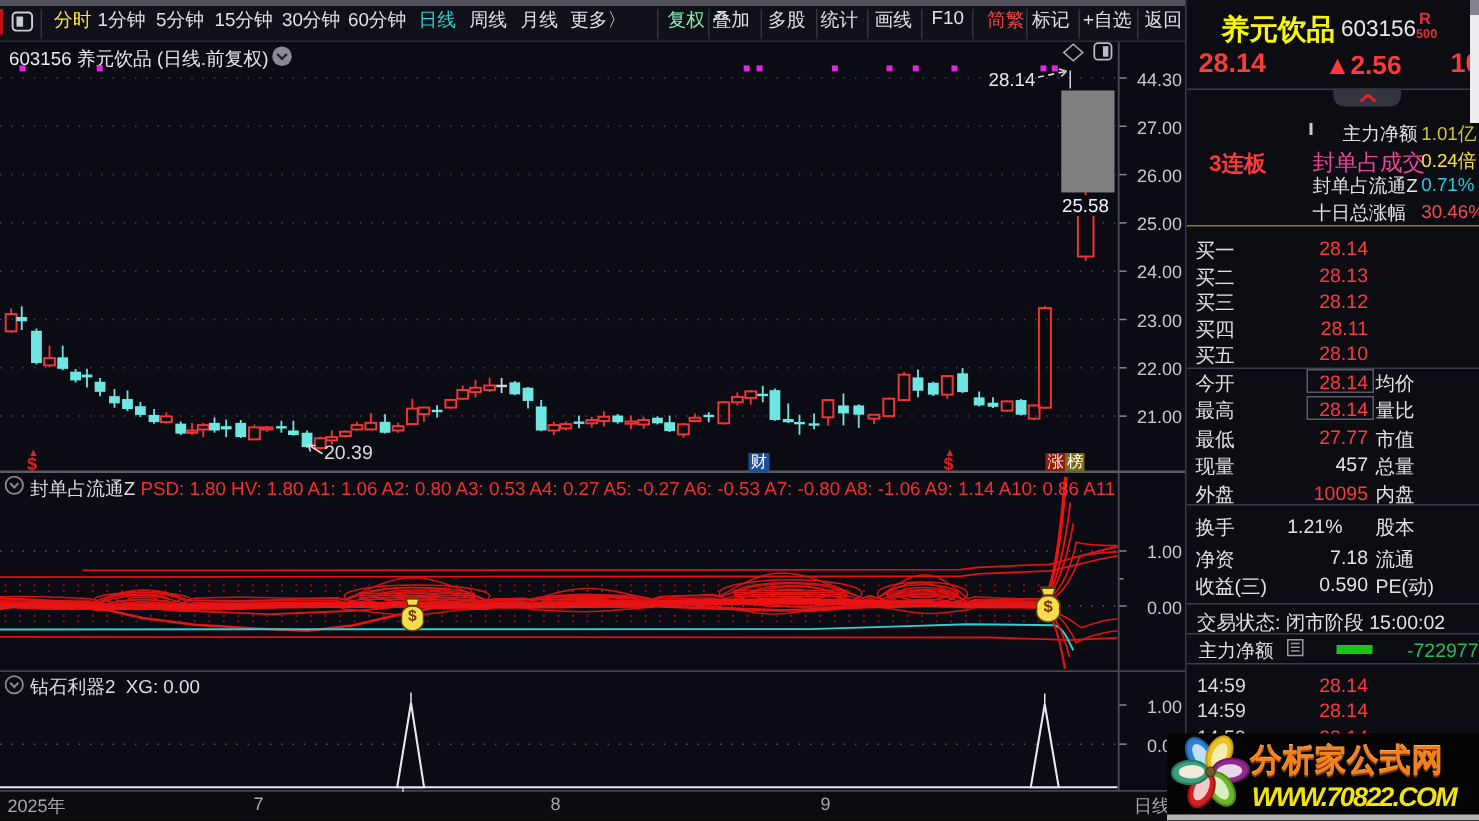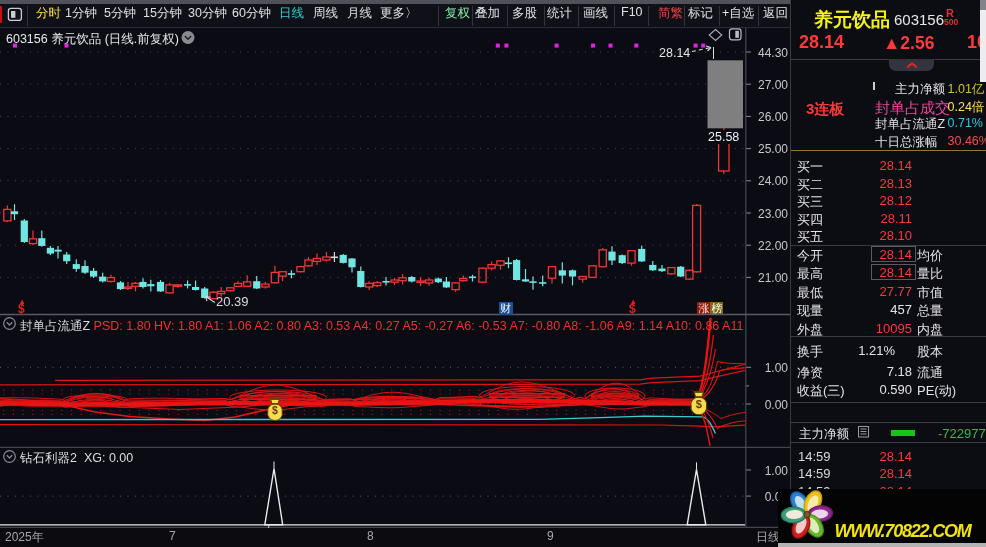--- a/index.html
+++ b/index.html
@@ -479,20 +479,21 @@
 <div class="rl" style="left:6px;top:342.5px">换手</div>
 <div class="rv" style="left:43px;top:342.5px;width:61px;color:#e2e2e6">1.21%</div>
 <div class="rl" style="left:126px;top:342.5px">股本</div>
 <div class="rl" style="left:6px;top:363.5px">净资</div>
 <div class="rv" style="left:60px;top:363.5px;width:61px;color:#e2e2e6">7.18</div>
 <div class="rl" style="left:126px;top:363.5px">流通</div>
 <div class="rl" style="left:6px;top:382px">收益(三)</div>
 <div class="rv" style="left:60px;top:382px;width:61px;color:#e2e2e6">0.590</div>
 <div class="rl" style="left:126px;top:382px">PE(动)</div>
 <div class="hl" style="top:402px"></div>
+<div class="rl" style="left:7px;top:406px">交易状态: 闭市阶段 15:00:02</div>
 <div class="hl" style="top:421.7px"></div>
 <div class="rl" style="left:8px;top:426px;font-size:12.5px">主力净额</div>
 <svg class="abs" style="left:67px;top:426px" width="12" height="12">
         <rect x="0.5" y="0.5" width="10" height="10.5" fill="none" stroke="#9a9aa2" stroke-width="1"></rect>
         <path d="M2.5 3 h6 M2.5 5.5 h6 M2.5 8 h6" stroke="#9a9aa2" stroke-width="1"></path>
       </svg>
 <div class="abs" style="left:100px;top:429.7px;width:24px;height:6px;background:#17c517"></div>
 <div class="abs" style="left:147px;top:425.5px;font-size:13px;color:#2dbb55;white-space:nowrap">-722977</div>
 <div class="hl" style="top:441.8px"></div>
 <div class="rl" style="left:7px;top:448.5px;color:#d8d8dc">14:59</div>
@@ -527,15 +528,16 @@
             <ellipse cx="0" cy="-15" rx="8.6" ry="13.5" fill="#cc2222" stroke="#a31010" stroke-width="1.5"></ellipse>
             <ellipse cx="0.5" cy="-14" rx="5" ry="9.5" fill="#f3c9c9"></ellipse>
           </g>
 <g transform="rotate(268)">
             <ellipse cx="0" cy="-15" rx="8.6" ry="13.5" fill="#3f9e7c" stroke="#2a7a5c" stroke-width="1.5"></ellipse>
             <ellipse cx="0.5" cy="-14" rx="5" ry="9.5" fill="#efeadc"></ellipse>
           </g>
 <circle cx="0" cy="0" r="3.4" fill="#7a5a2a" stroke="#4a3210" stroke-width="1"></circle>
 </g>
       </svg>
+<div class="abs" style="left:56px;top:4px;font-size:21px;font-weight:bold;letter-spacing:0.5px;white-space:nowrap;color:#f08020;text-shadow:0 1px 0 #803800,0 -1px 0 #ffb050">分析家公式网</div>
 <div class="abs" style="left:57px;top:31.5px;font-size:18px;font-weight:bold;font-style:italic;color:#f2e212;white-space:nowrap;letter-spacing:-1.2px">WWW.70822.COM</div>
 </div>
 <div class="abs" style="left:777.5px;top:542.5px;width:208.5px;height:4.5px;background:#b3b3b3"></div>
 </div>
 </body></html>

